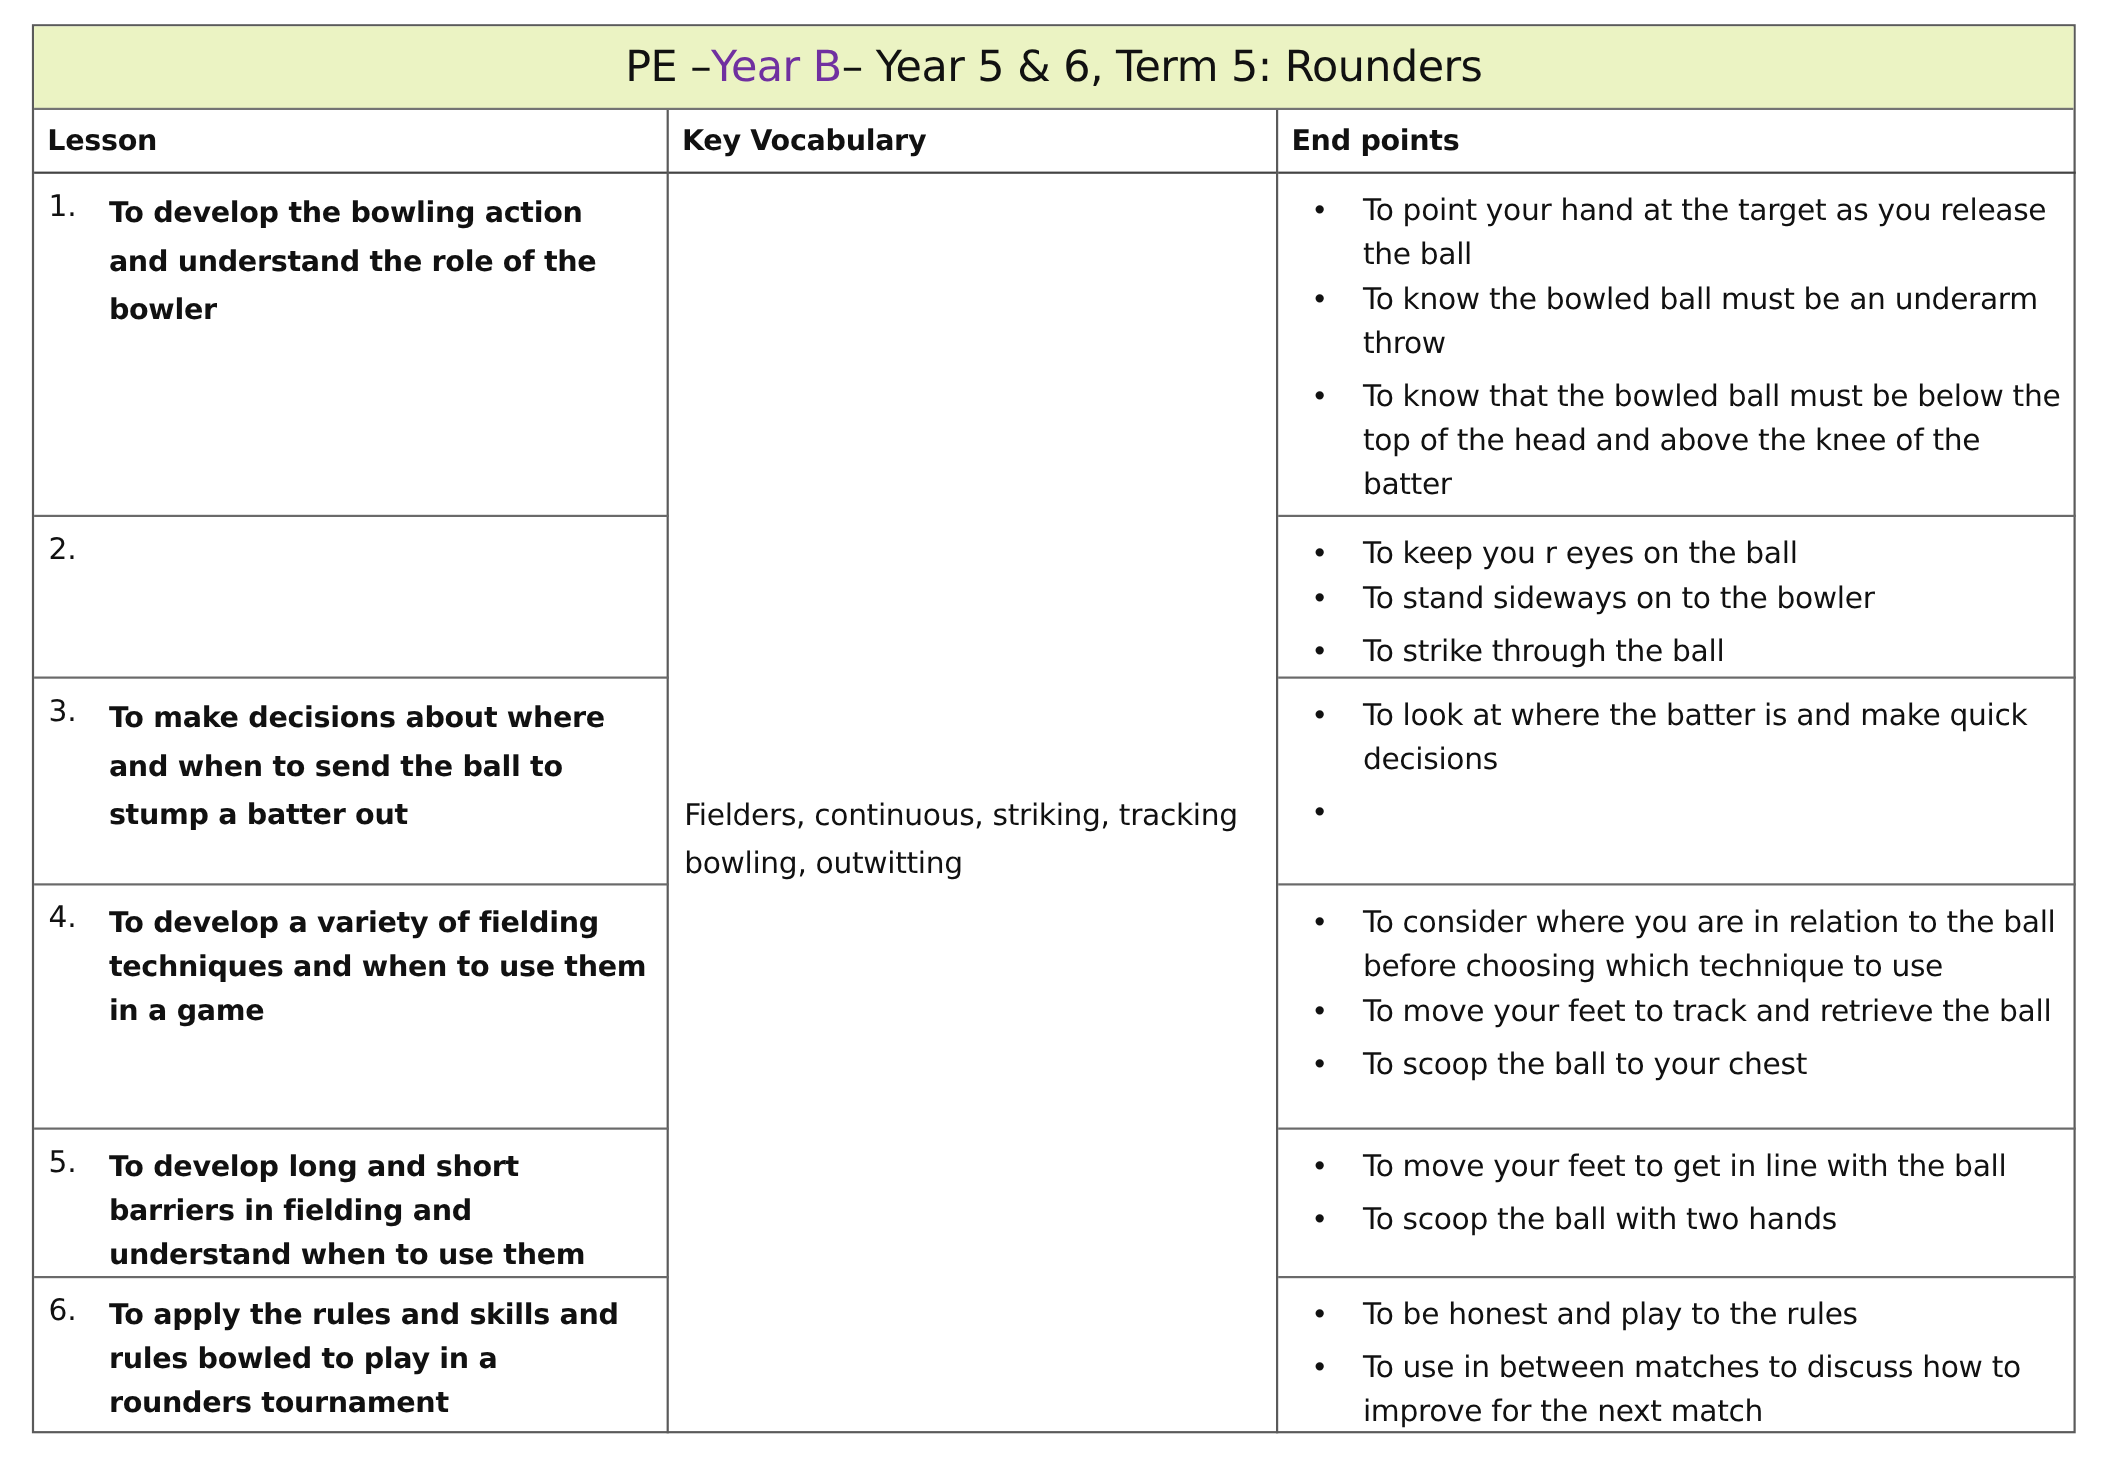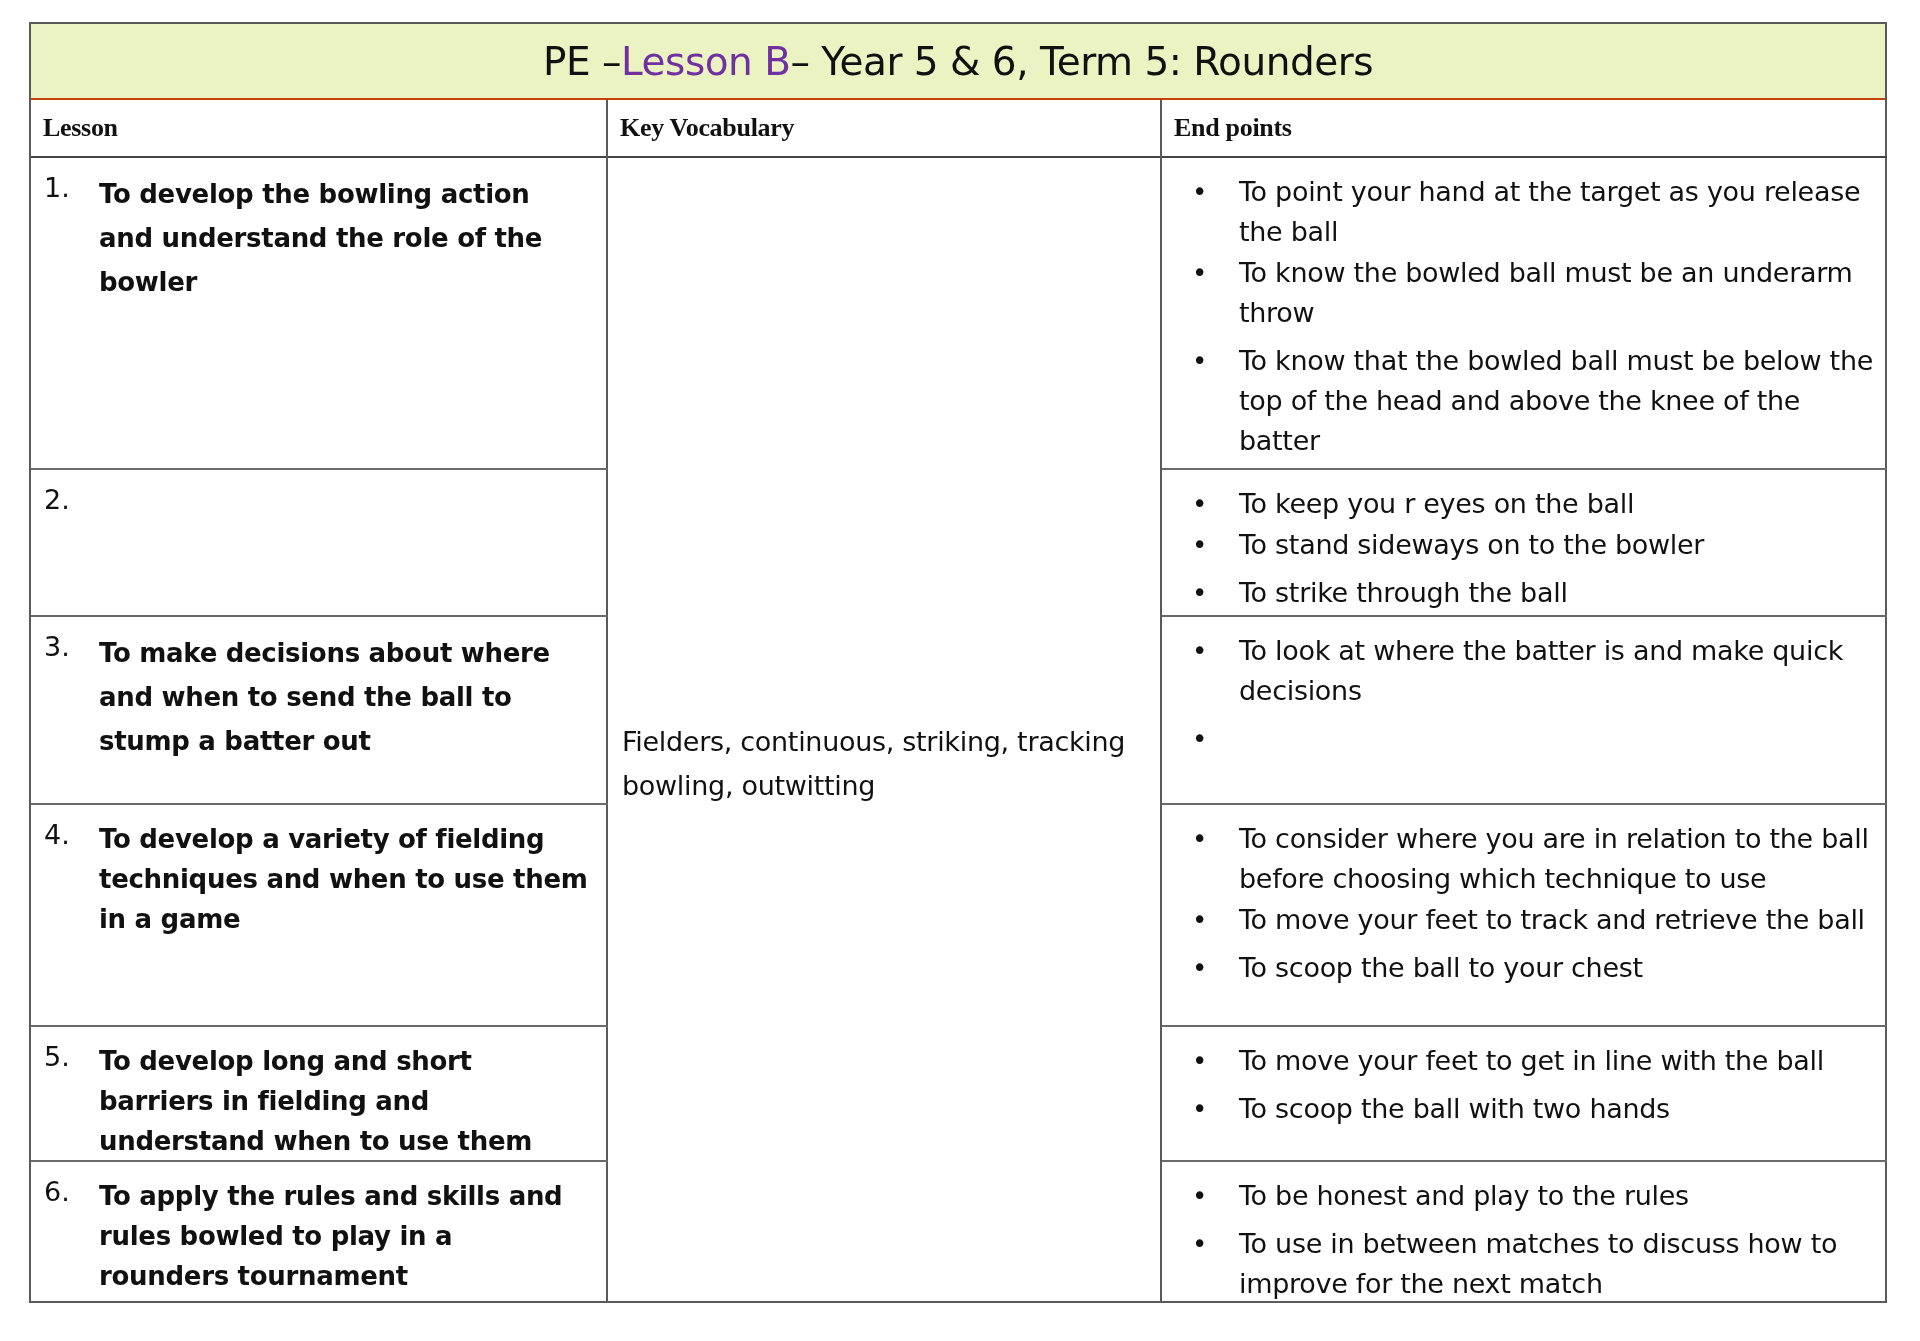--- a/index.html
+++ b/index.html
@@ -23,21 +23,21 @@
     height: 1281px;
     box-sizing: border-box;
     border: 2px solid #5a5a5a;
   }
   .title-row {
     position: absolute;
     left: 0; top: 0;
     width: 100%;
     height: 76px;
     background: #ebf3c3;
-    border-bottom: 2px solid #c2410c;
+    border-bottom: 2px solid #737373;
     box-sizing: border-box;
     display: flex;
     align-items: center;
     justify-content: center;
     font-size: 39px;
     letter-spacing: -0.5px;
   }
   .title-row .accent { color: #7030a0; }
   .grid {
     position: absolute;
@@ -50,21 +50,20 @@
     top: 0;
     height: 58px;
     box-sizing: border-box;
     border-bottom: 2px solid #444;
     font-weight: bold;
     font-size: 26px;
     display: flex;
     align-items: center;
     padding-left: 12px;
     letter-spacing: -0.3px;
-    font-family: Liberation Serif, serif;
   }
   .col1 { left: 0; width: 577px; }
   .col2 { left: 577px; width: 554px; text-align: center; }
   .col3 { left: 1131px; width: 725px; }
   .vline {
     position: absolute;
     top: 0;
     width: 0;
     border-left: 2px solid #5a5a5a;
     height: 1203px;
@@ -121,21 +120,21 @@
     letter-spacing: -0.3px;
   }
 </style>
 </head>
 <body>
 
 <div class="sheet">
 
   <div class="title-row">
     <span>PE – </span>
-    <span class="accent">Lesson B</span>
+    <span class="accent">Year B</span>
     <span> – Year 5 &amp; 6, Term 5: Rounders</span>
   </div>
 
   <div class="grid">
 
     <div class="hdr col1">Lesson</div>
     <div class="hdr col2">Key Vocabulary</div>
     <div class="hdr col3">End points</div>
 
     <div class="vline" style="left:575px"></div>

